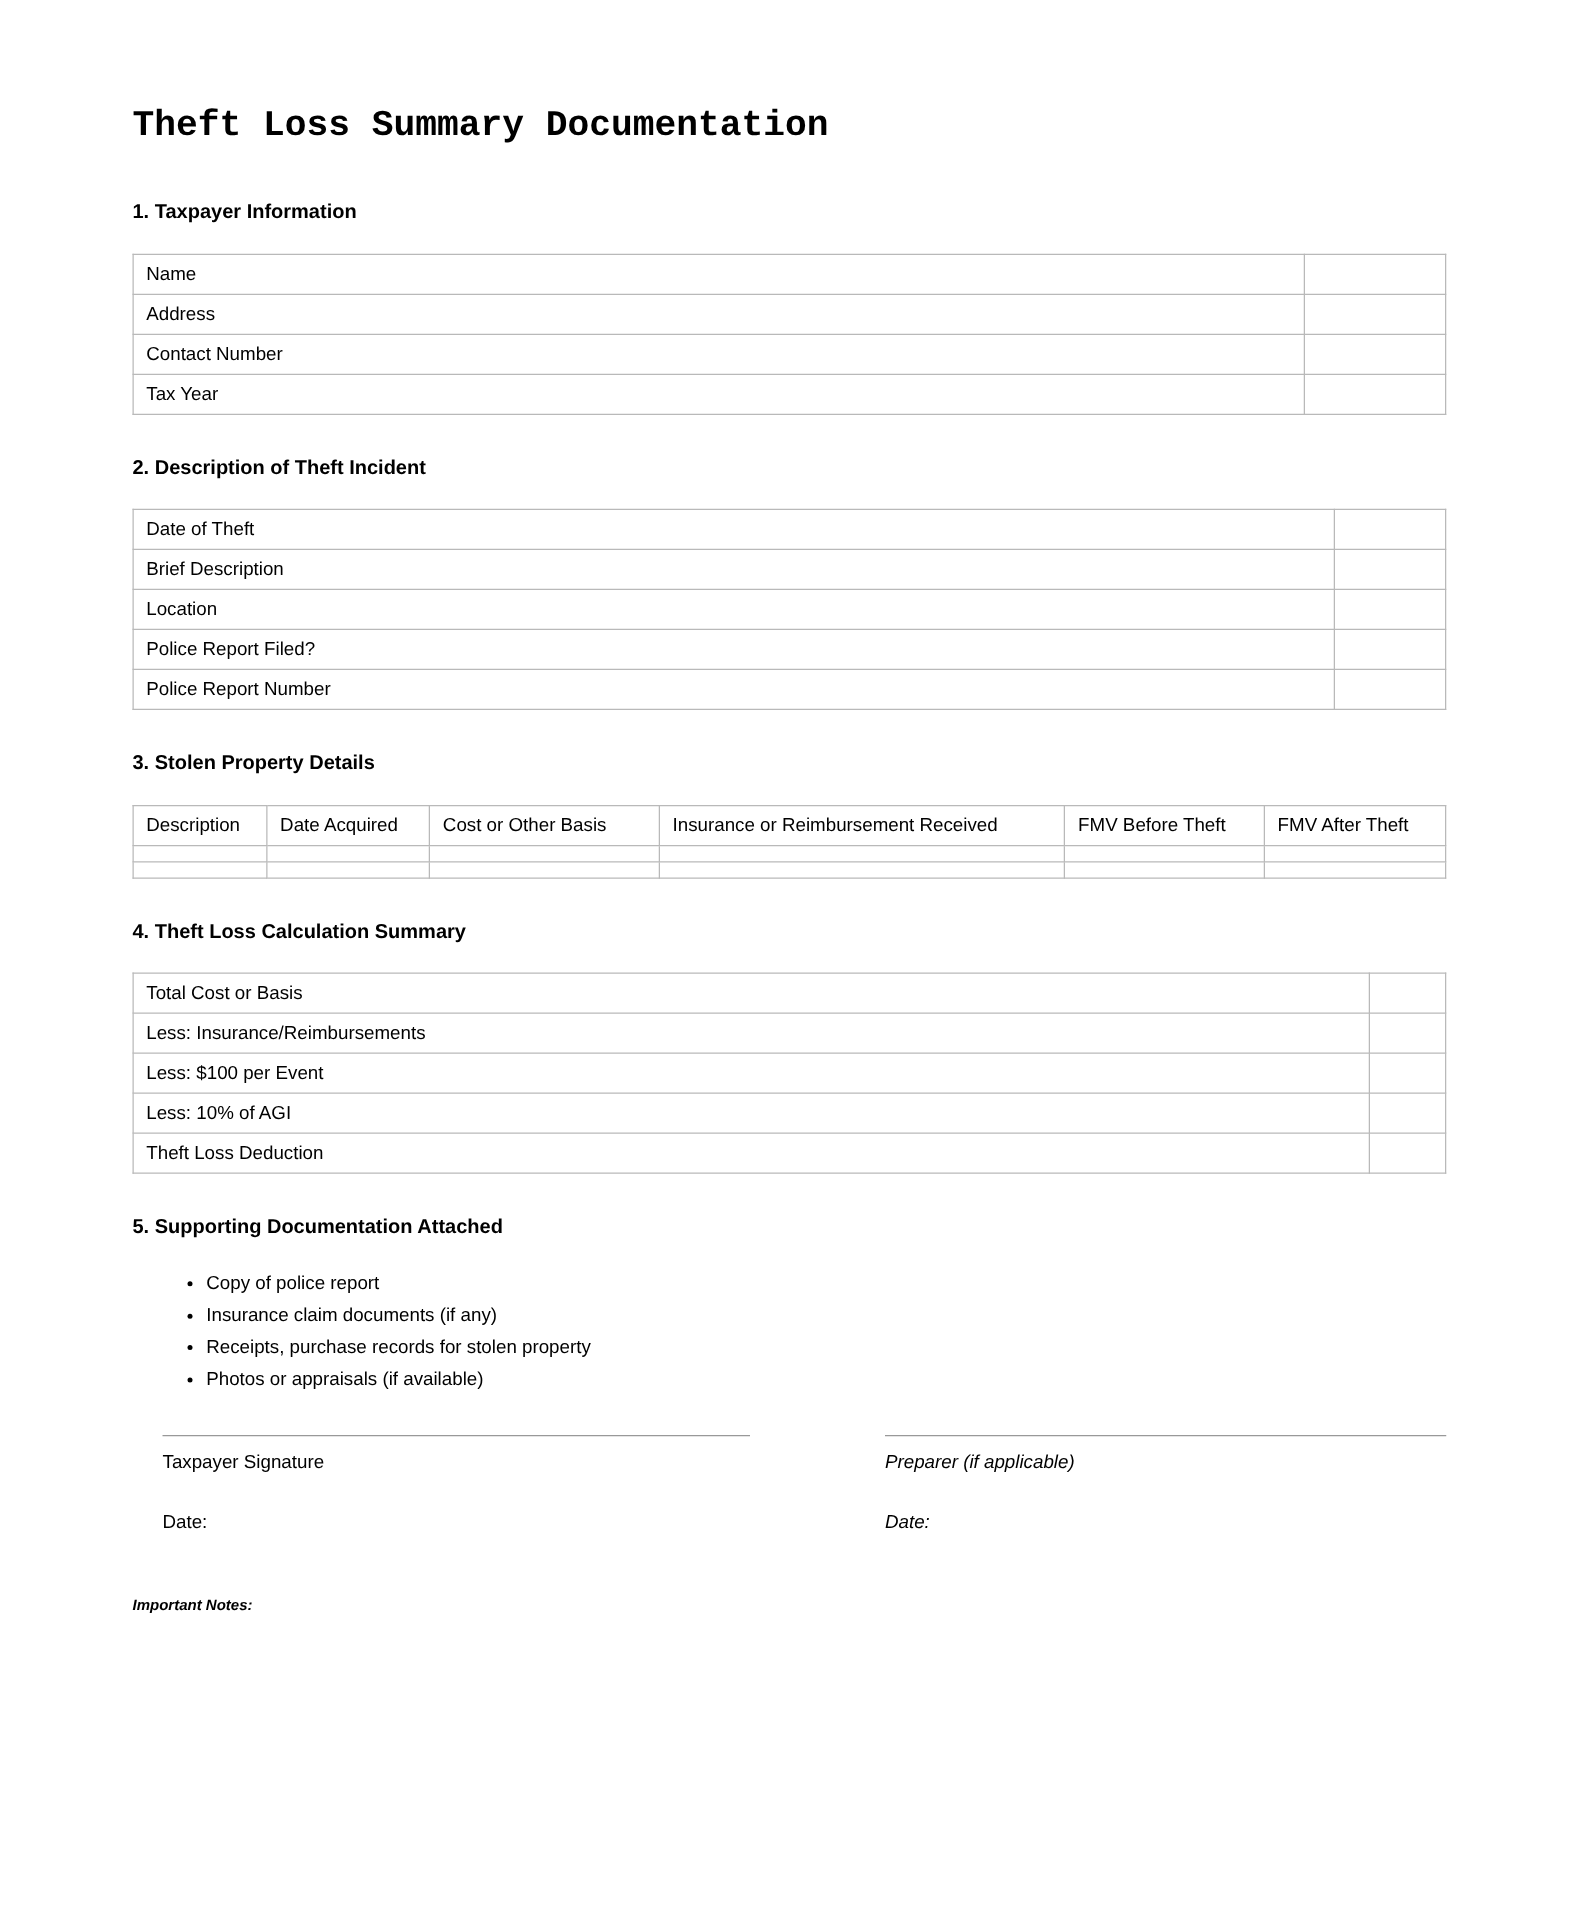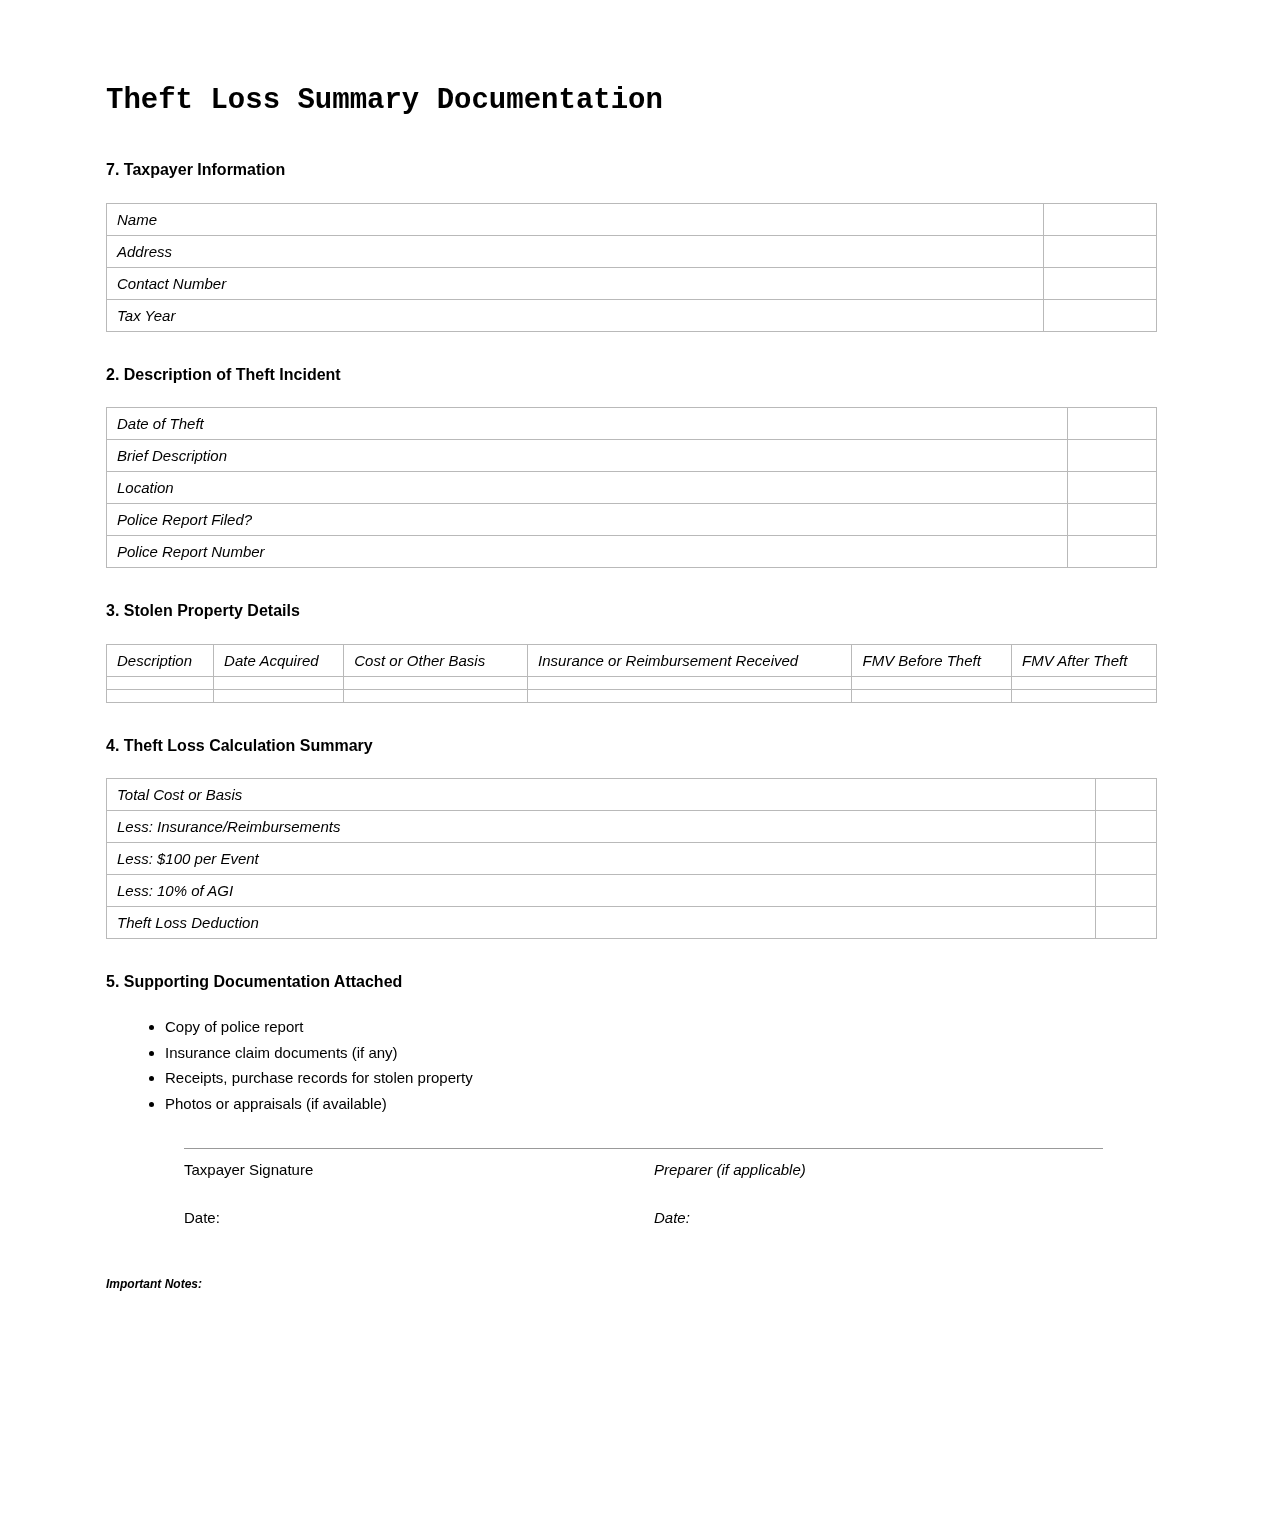--- a/index.html
+++ b/index.html
@@ -29,21 +29,20 @@
   h2.sec-heading {
     font-size: 16px;
     font-weight: 700;
     margin: 34px 0 23px 0;
     line-height: 1.15;
   }
   table.grid {
     width: 100%;
     border-collapse: collapse;
     table-layout: fixed;
-    font-style: italic;
   }
   table.grid td, table.grid th {
     border: 1px solid var(--table-border, #b9b9b9);
     font-size: 15px;
     font-weight: 400;
     text-align: left;
     vertical-align: middle;
     padding: 0 10px;
     height: 32px;
     overflow: hidden;
@@ -57,21 +56,21 @@
     margin: 20px 0 0 0;
     padding-left: 23px;
   }
   ul.doc-list li {
     font-size: 15px;
     line-height: 25.5px;
     margin-left: 36px;
   }
   .sig-row {
     display: flex;
-    justify-content: center;
+    justify-content: space-between;
     margin-top: 32px;
     margin-left: 24px;
   }
   .sig-col {
     border-top: 1px solid var(--sig-line, #999999);
     padding-top: 12px;
   }
   .sig-col.left { width: 470px; }
   .sig-col.right { width: 449px; font-style: italic; }
   .sig-label { font-size: 15px; }
@@ -85,21 +84,21 @@
   }
 </style>
 </head>
 <body>
 
 <div class="clip-region">
   <div class="page">
 
     <h1 class="doc-title">Theft Loss Summary Documentation</h1>
 
-    <h2 class="sec-heading">7. Taxpayer Information</h2>
+    <h2 class="sec-heading">1. Taxpayer Information</h2>
     <table class="grid">
       <colgroup>
           <col style="width:89.2%">
           <col style="width:10.8%">
         </colgroup>
       <tbody>
         <tr>
           <td>Name</td>
           <td></td>
         </tr>

